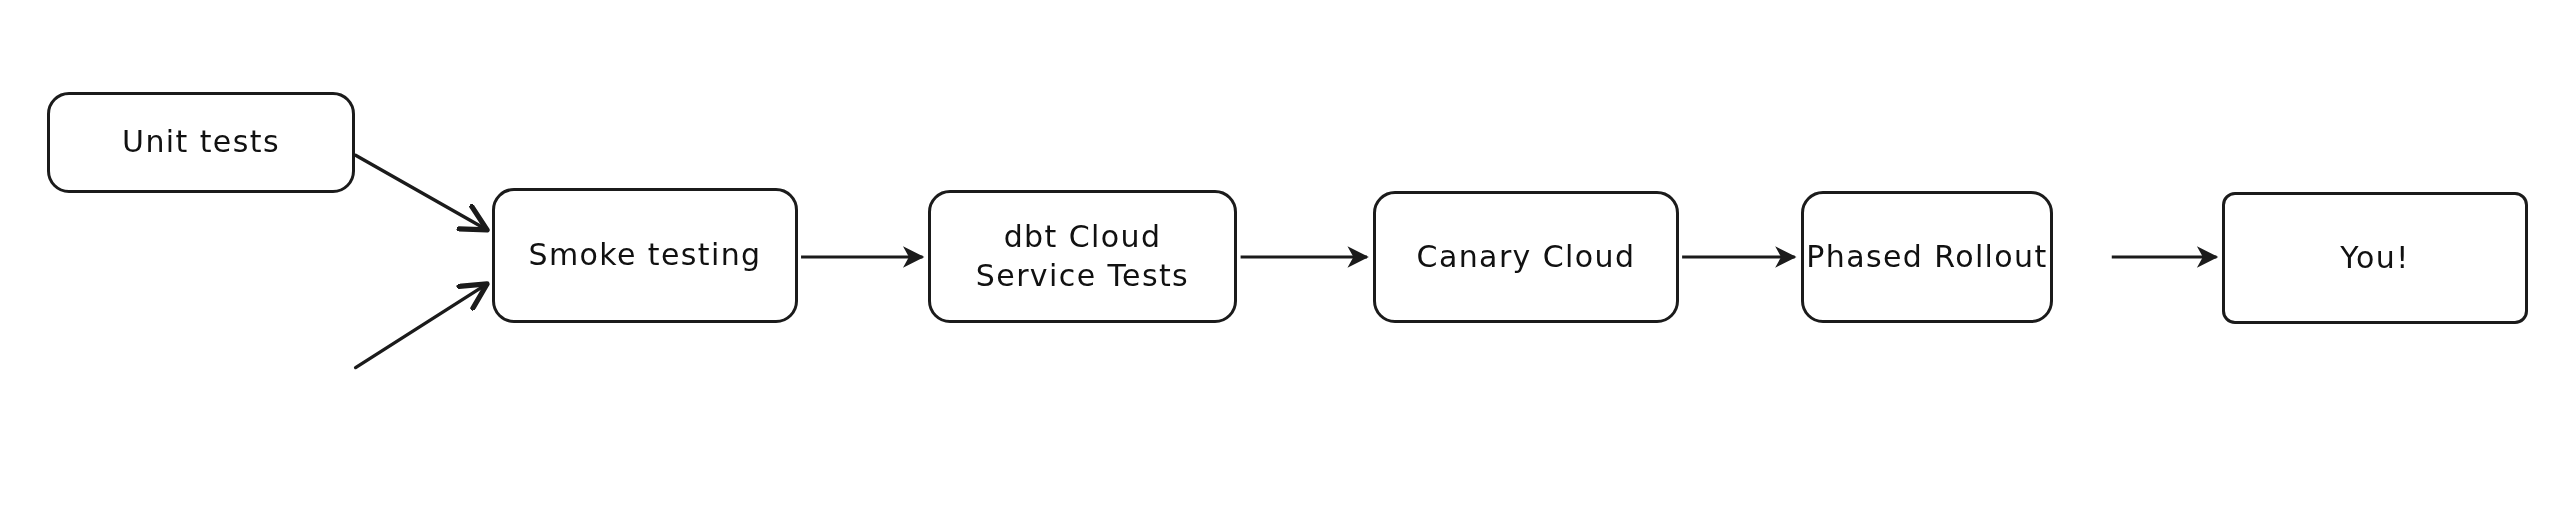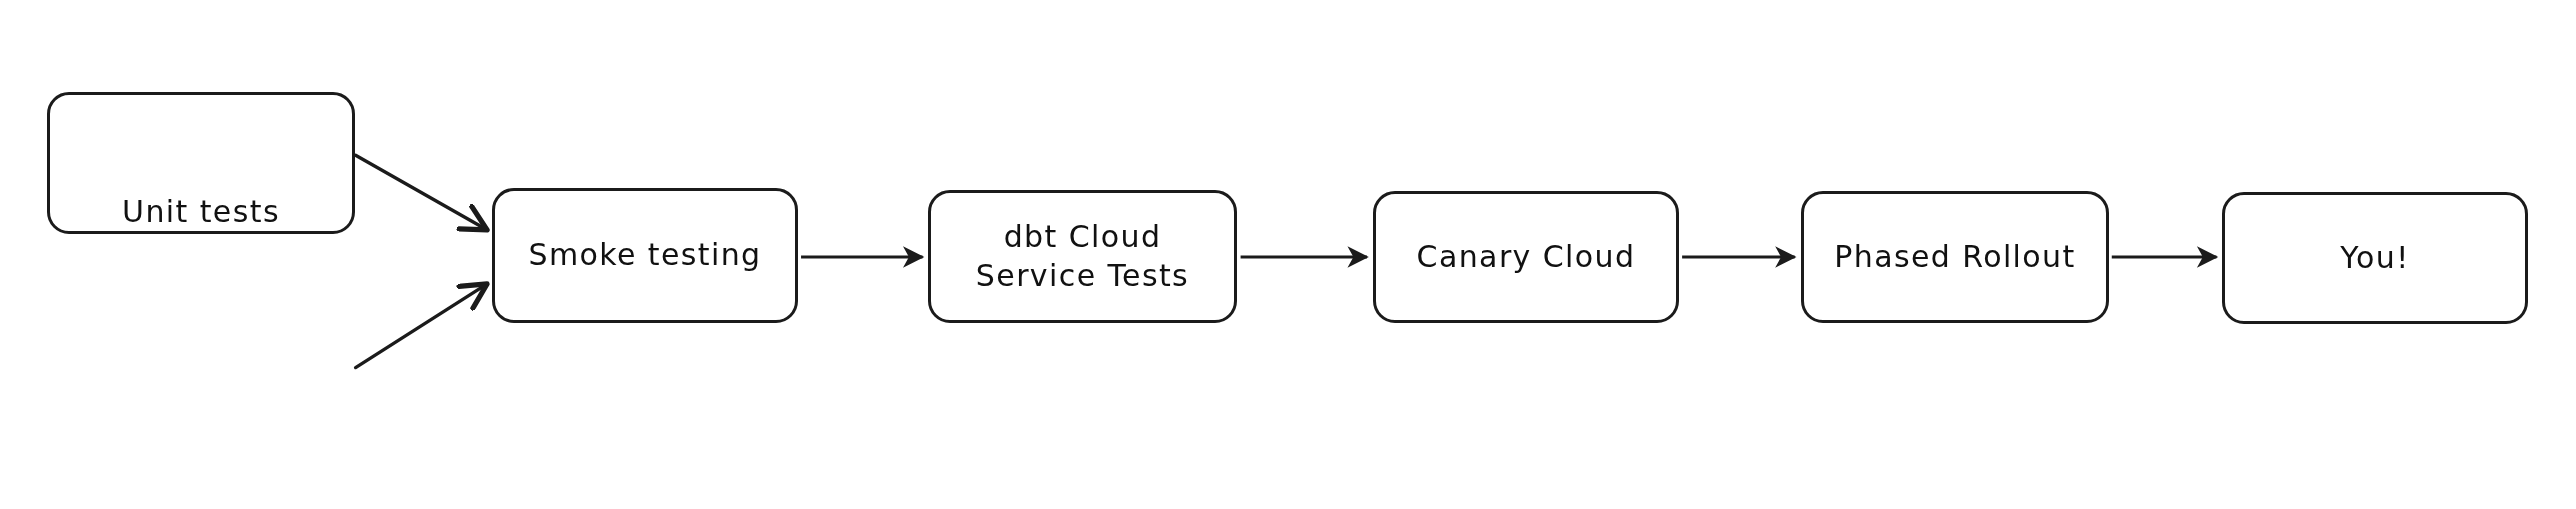--- a/index.html
+++ b/index.html
@@ -40,27 +40,27 @@
     font-family: "DejaVu Sans", sans-serif;
     font-size: 30px;
     line-height: 1.28;
     letter-spacing: 1.4px;
     color: #111111;
     text-align: center;
     white-space: pre-line;
     user-select: none;
   }
   
-  #node-unit-tests        { left: 47px;   top: 92px;  width: 308px; height: 142px; align-items: flex-end; }
+  #node-unit-tests        { left: 47px;   top: 92px;  width: 308px; height: 101px; }
   #node-functional-tests  { left: 47px;   top: 298px; width: 308px; height: 133px; }
   #node-smoke-testing     { left: 492px;  top: 188px; width: 306px; height: 135px; }
   #node-dbt-cloud         { left: 928px;  top: 190px; width: 309px; height: 133px; }
   #node-canary-tests      { left: 1373px; top: 191px; width: 306px; height: 132px; }
-  #node-phased-rollout    { left: 1801px; top: 191px; width: 308px; height: 132px; }
-  #node-you               { left: 2222px; top: 192px; width: 306px; height: 132px; }
+  #node-phased-rollout    { left: 1801px; top: 191px; width: 252px; height: 132px; }
+  #node-you               { left: 2222px; top: 192px; width: 306px; height: 132px; border-radius: 13px; }
 </style>
 </head>
 <body>
 
 <div id="canvas">
 
   <svg id="edges" viewBox="0 0 2608 516" xmlns="http://www.w3.org/2000/svg">
     <defs>
       <marker id="arrow-solid" viewBox="0 0 12 12" refX="10.5" refY="6" markerWidth="7.5" markerHeight="7.5" orient="auto-start-reverse">
         <path d="M 0.6 0.6 L 11.4 6 L 0.6 11.4 L 3.6 6 Z" fill="#1b1b1b"></path>

